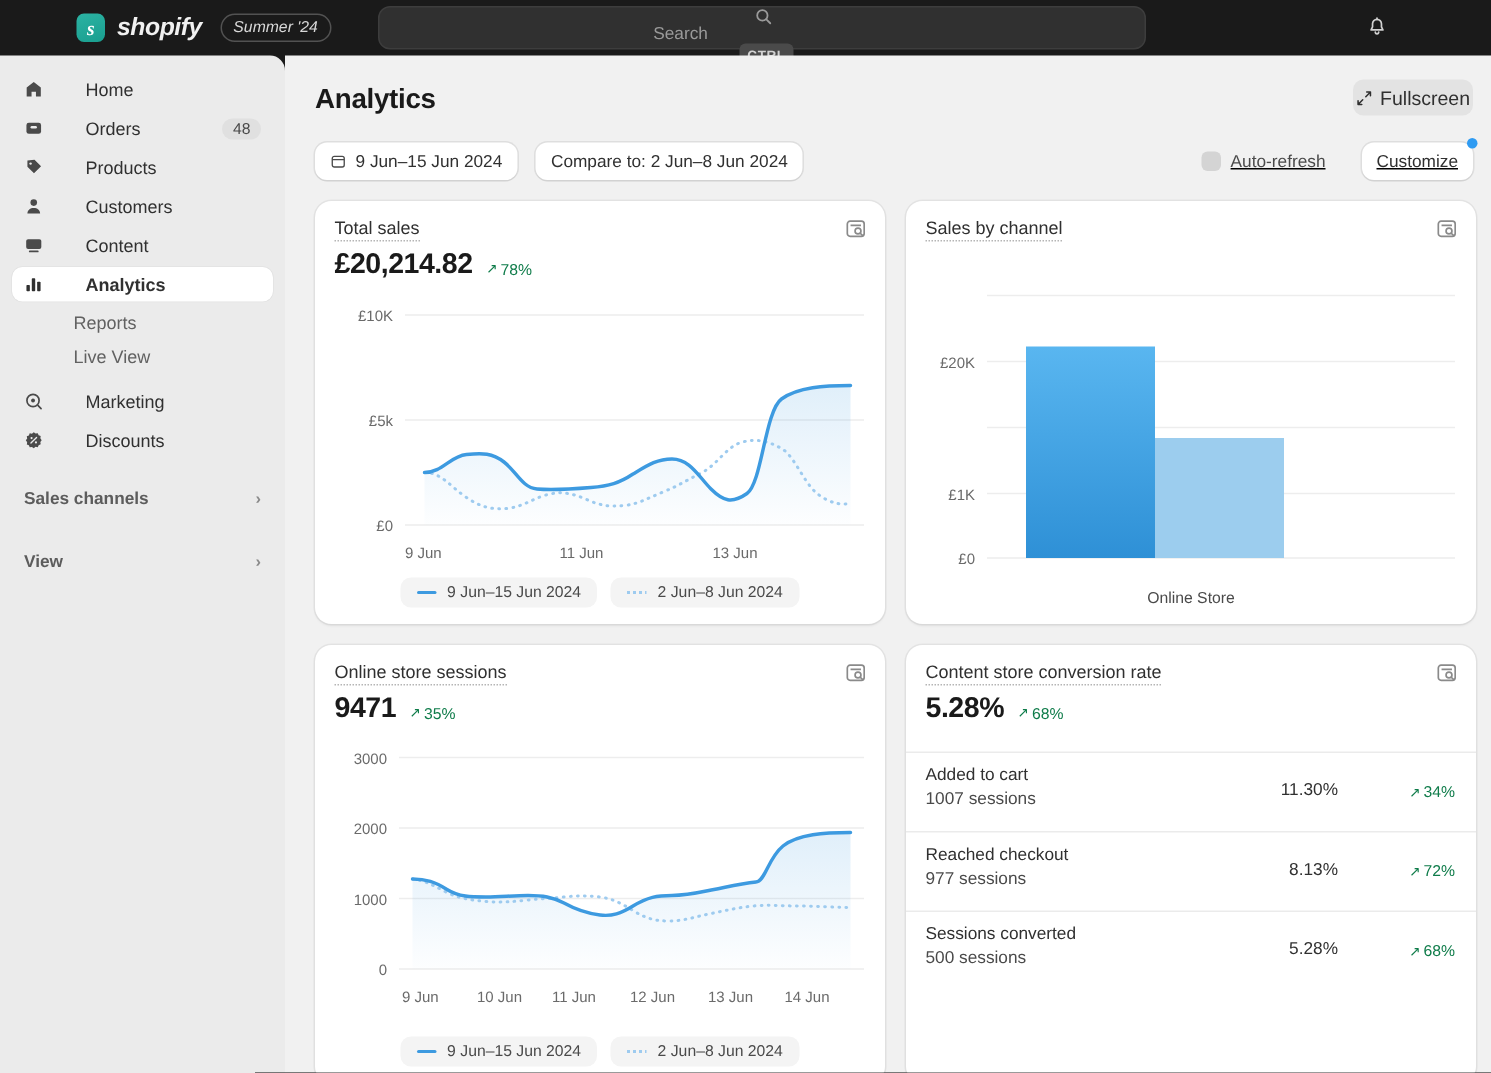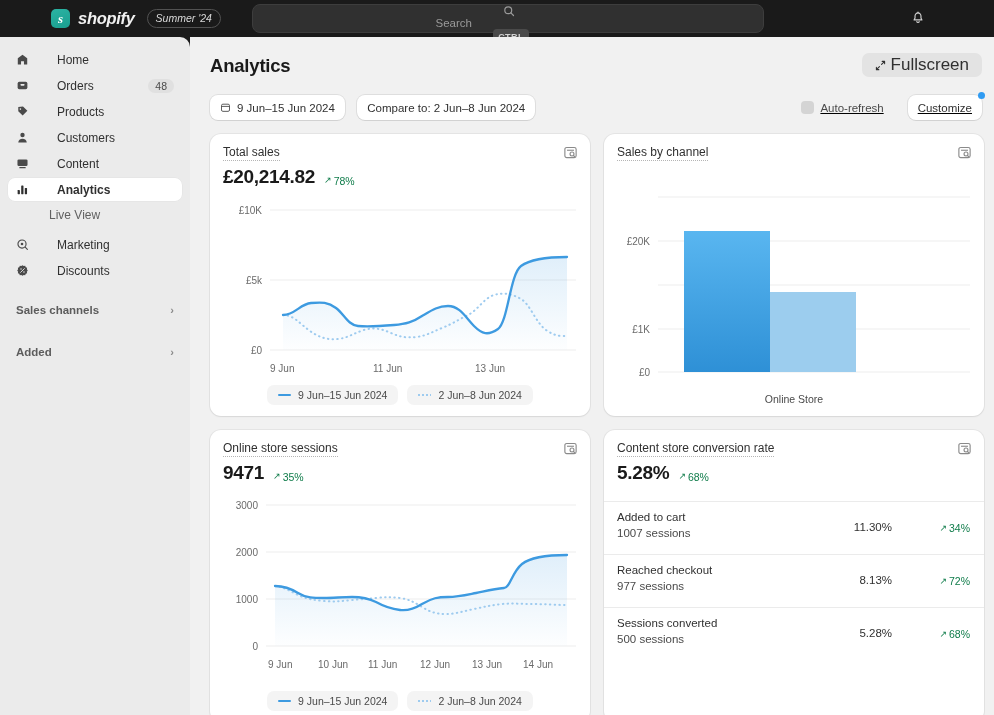--- a/index.html
+++ b/index.html
@@ -98,21 +98,21 @@
     position: absolute; top: 37px; left: 190px; width: 804px; height: 678px;
     background: #f1f1f1; overflow: hidden;
   }
   #page-title {
     position: absolute; left: 20px; top: 18px;
     font-size: 18.5px; font-weight: 700; color: #1a1a1a; letter-spacing: -0.2px;
   }
   #fullscreen-btn {
     position: absolute; right: 12px; top: 16px; height: 24px;
     background: #e3e3e3; border-radius: 7px; display: flex; align-items: center;
-    gap: 5px; padding: 0 13px; font-size: 17px; color: #303030; cursor: pointer;
+    gap: 5px; padding: 0 2px; font-size: 13px; color: #303030; cursor: pointer;
   }
   #filter-row {
     position: absolute; left: 20px; top: 58px; right: 12px; height: 25px;
   }
   .pill-btn {
     background: #fff; border-radius: 8px; height: 25px;
     display: inline-flex; align-items: center; gap: 6px;
     padding: 0 10px; font-size: 11.5px; color: #303030; cursor: pointer;
     box-shadow: 0 0 0 1px rgba(0,0,0,0.08), 0 1px 0 rgba(0,0,0,0.05);
     vertical-align: top;
@@ -275,20 +275,23 @@
       <svg width="13" height="13" viewBox="0 0 16 16" fill="#303030">
           <rect x="2" y="8.6" width="2.8" height="5.2" rx="0.6"></rect>
           <rect x="6.4" y="3" width="2.8" height="10.8" rx="0.6"></rect>
           <rect x="10.8" y="6" width="2.8" height="7.8" rx="0.6"></rect>
         </svg>
     </span>
     <span class="lbl">Analytics</span>
   </div>
 
   <div class="sub-item">
+    <span>Reports</span>
+  </div>
+  <div class="sub-item">
     <span>Live View</span>
   </div>
 
   <div style="height:6px"></div>
 
   <div class="nav-item">
     <span class="ico">
       <svg width="13" height="13" viewBox="0 0 16 16" fill="none" stroke="#4a4a4a" stroke-width="1.4">
           <circle cx="7.4" cy="7.4" r="5"></circle>
           <circle cx="7.4" cy="7.4" r="1.6" fill="#4a4a4a" stroke="none"></circle>
@@ -313,21 +316,21 @@
   <div style="height:13px"></div>
 
   <div class="sect-header">
     <span>Sales channels</span>
     <span class="chev">›</span>
   </div>
 
   <div style="height:18px"></div>
 
   <div class="sect-header">
-    <span>Added</span>
+    <span>View</span>
     <span class="chev">›</span>
   </div>
 </div>
 
 <div id="main">
 
   <div id="page-title">Analytics</div>
 
   <div id="fullscreen-btn">
     <span style="display:flex;">

